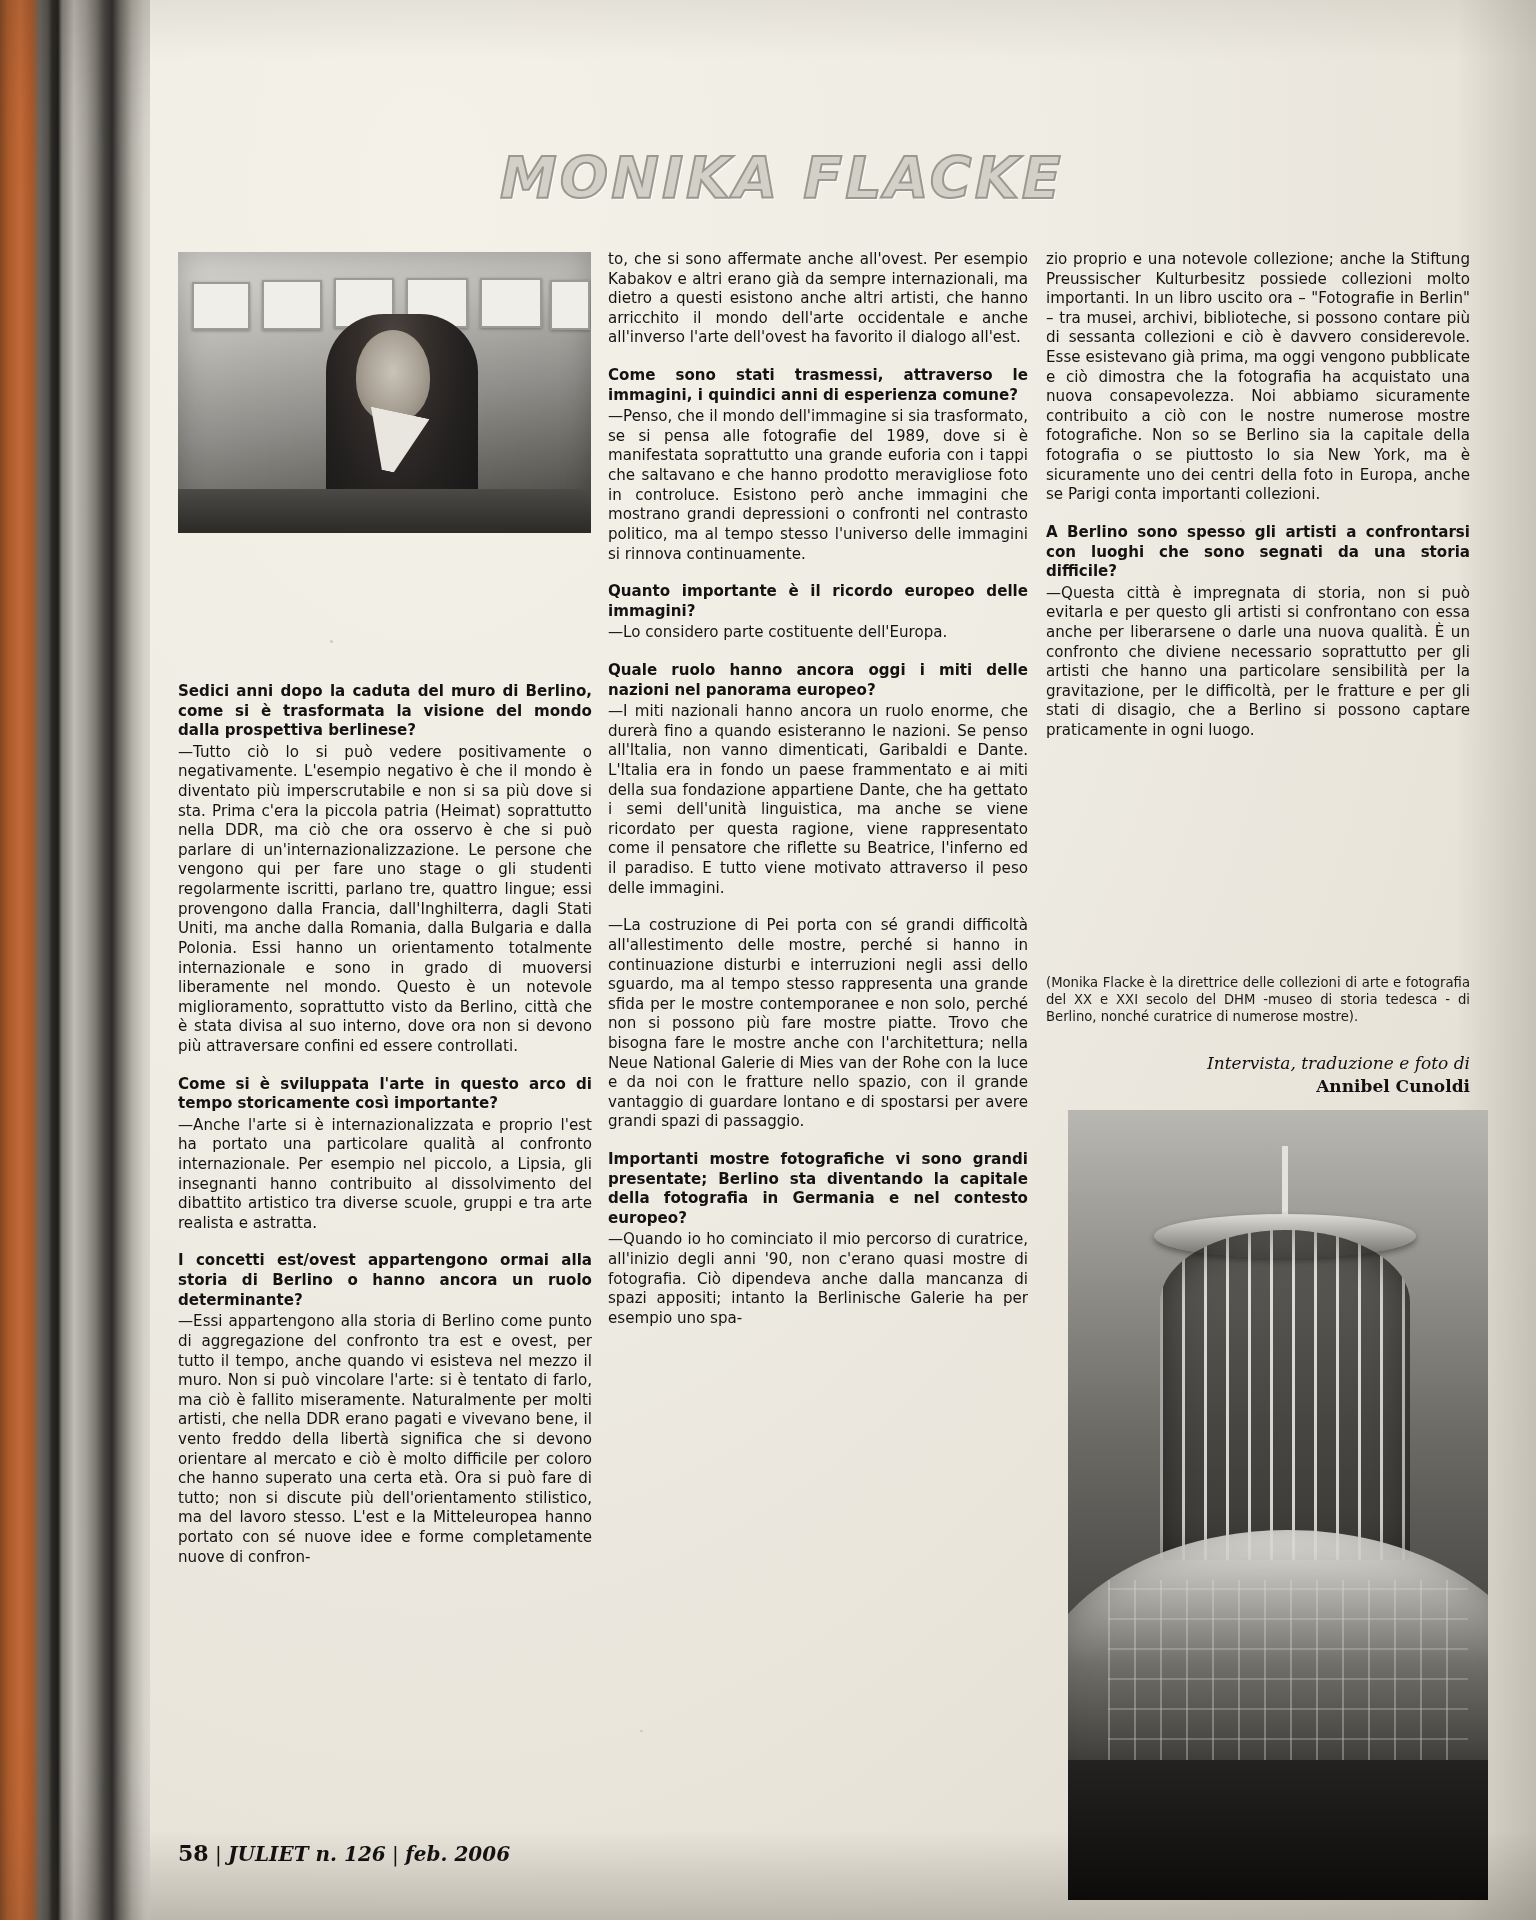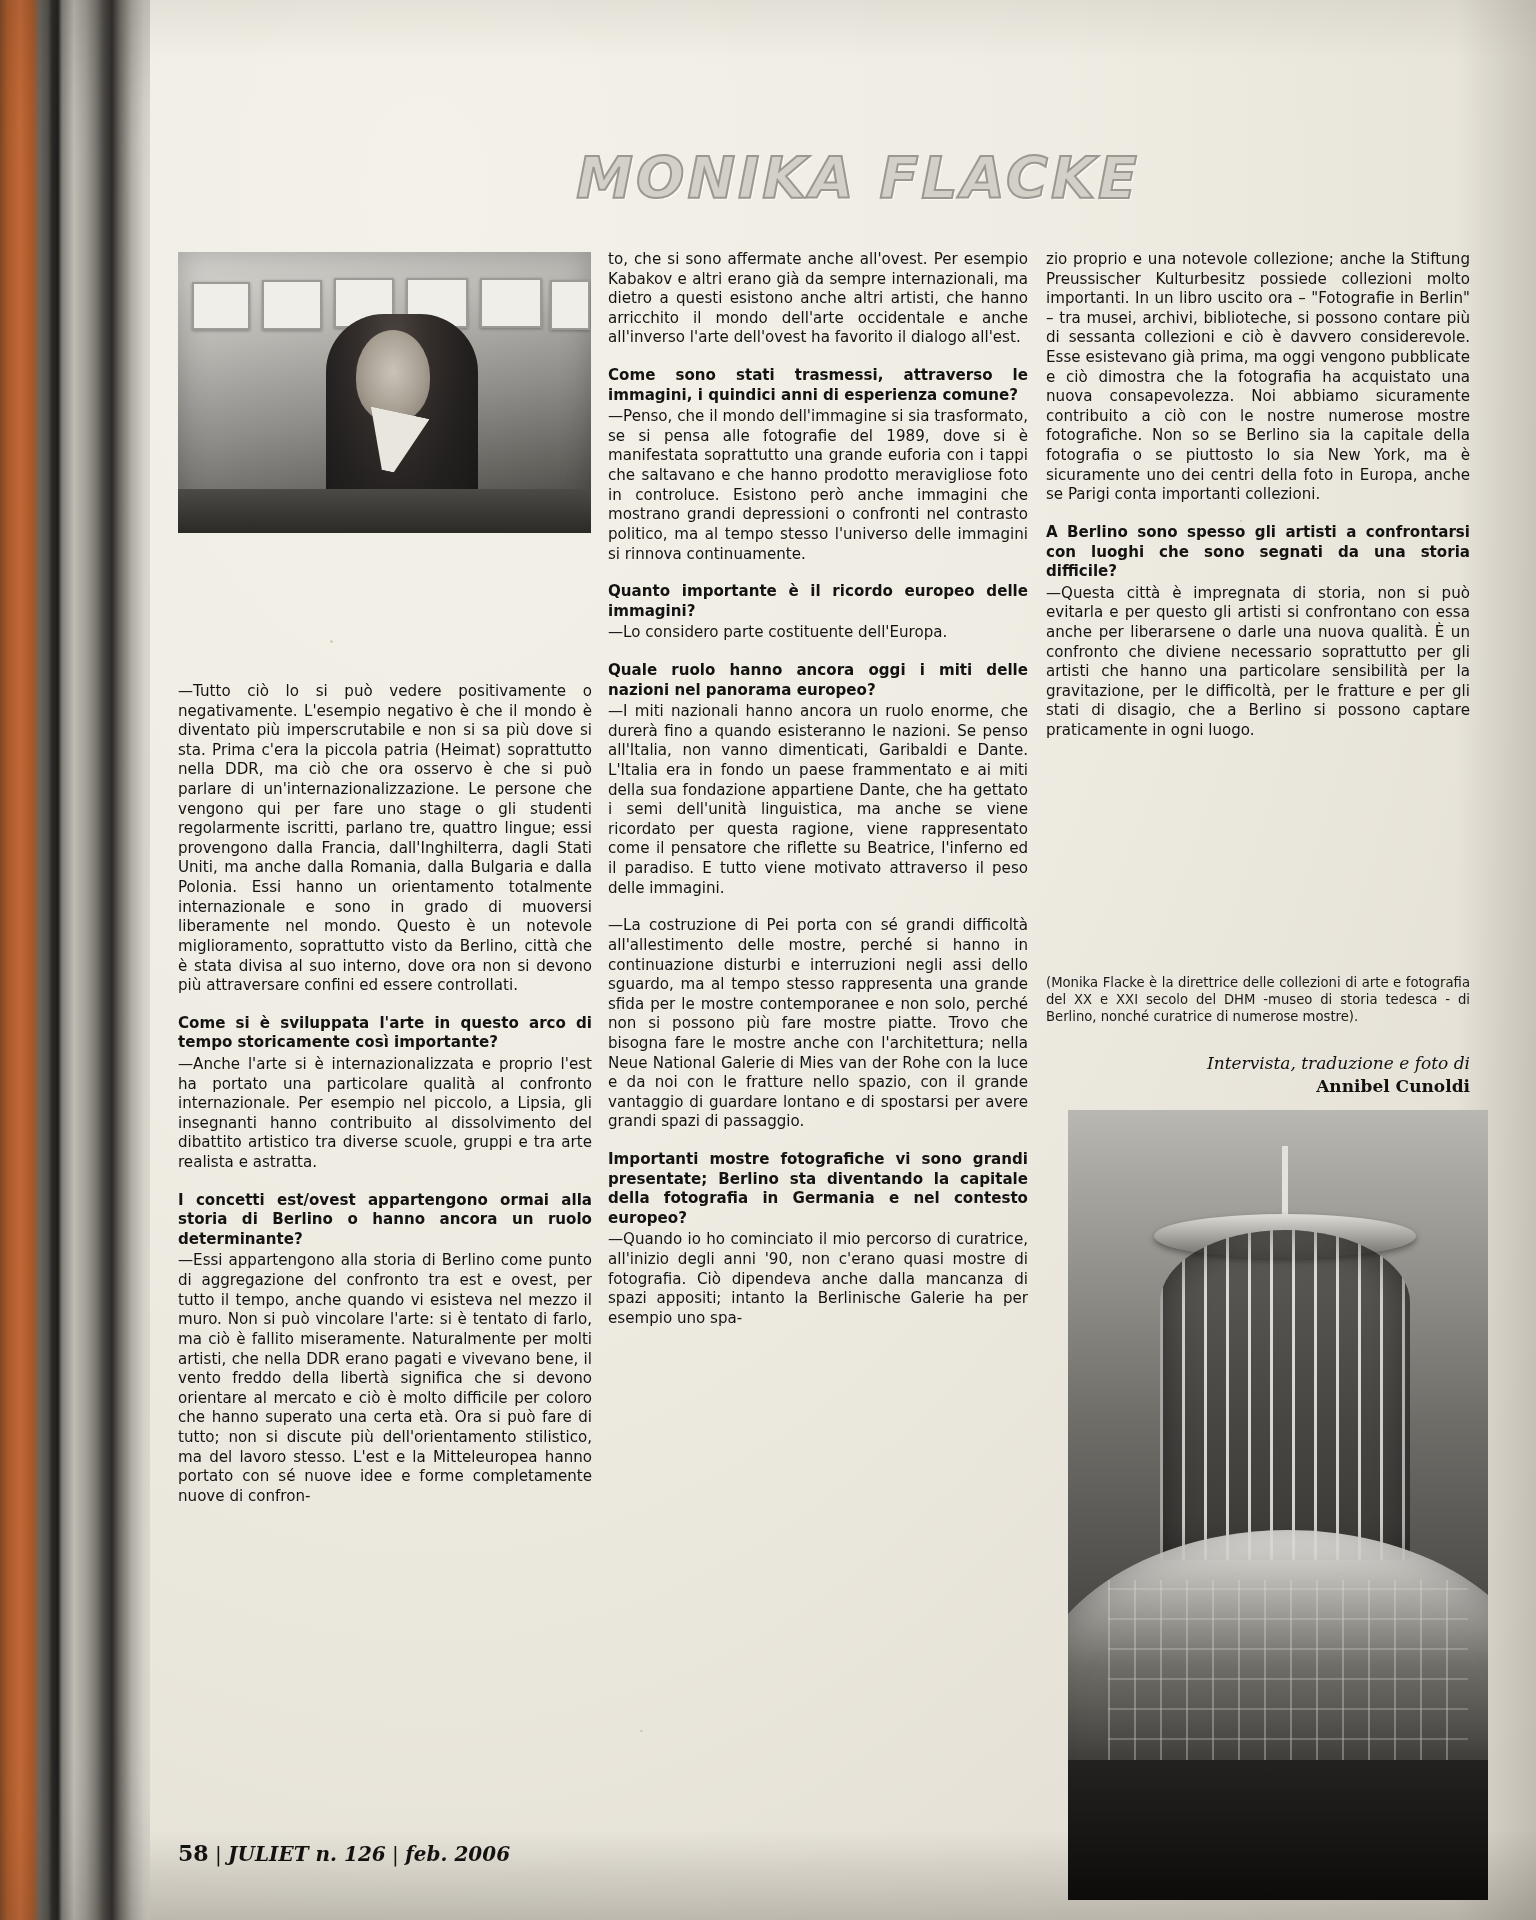--- a/index.html
+++ b/index.html
@@ -59,21 +59,21 @@
     border-radius: 50%;
     pointer-events: none;
   }
 
   
   #headline {
     position: absolute;
     left: 500px;
     top: 145px;
     width: 640px;
-    text-align: right;
+    text-align: left;
     font-family: "DejaVu Sans", sans-serif;
     font-weight: bold;
     font-style: italic;
     font-size: 57px;
     letter-spacing: 3px;
     color: #d3d0c8;
     -webkit-text-stroke: 2px #9b9890;
     text-shadow: 2px 2px 0 rgba(255,255,255,0.6);
   }
 
@@ -296,20 +296,21 @@
     <div class="wallpanel" style="left:372px;top:28px;width:36px;height:46px;"></div>
     <div class="figure"></div>
     <div class="face"></div>
     <div class="collar"></div>
     <div class="floor"></div>
   </div>
 
 
   <div class="col" id="col1">
     <div style="height:432px;"></div>
+    <p class="q">Sedici anni dopo la caduta del muro di Berlino, come si è trasformata la visione del mondo dalla prospettiva berlinese?</p>
     <p class="a">—Tutto ciò lo si può vedere positivamente o negativamente. L'esempio negativo è che il mondo è diventato più imperscrutabile e non si sa più dove si sta. Prima c'era la piccola patria (Heimat) soprattutto nella DDR, ma ciò che ora osservo è che si può parlare di un'internazionalizzazione. Le persone che vengono qui per fare uno stage o gli studenti regolarmente iscritti, parlano tre, quattro lingue; essi provengono dalla Francia, dall'Inghilterra, dagli Stati Uniti, ma anche dalla Romania, dalla Bulgaria e dalla Polonia. Essi hanno un orientamento totalmente internazionale e sono in grado di muoversi liberamente nel mondo. Questo è un notevole miglioramento, soprattutto visto da Berlino, città che è stata divisa al suo interno, dove ora non si devono più attraversare confini ed essere controllati.</p>
     <p class="q">Come si è sviluppata l'arte in questo arco di tempo storicamente così importante?</p>
     <p class="a">—Anche l'arte si è internazionalizzata e proprio l'est ha portato una particolare qualità al confronto internazionale. Per esempio nel piccolo, a Lipsia, gli insegnanti hanno contribuito al dissolvimento del dibattito artistico tra diverse scuole, gruppi e tra arte realista e astratta.</p>
     <p class="q">I concetti est/ovest appartengono ormai alla storia di Berlino o hanno ancora un ruolo determinante?</p>
     <p class="a">—Essi appartengono alla storia di Berlino come punto di aggregazione del confronto tra est e ovest, per tutto il tempo, anche quando vi esisteva nel mezzo il muro. Non si può vincolare l'arte: si è tentato di farlo, ma ciò è fallito miseramente. Naturalmente per molti artisti, che nella DDR erano pagati e vivevano bene, il vento freddo della libertà significa che si devono orientare al mercato e ciò è molto difficile per coloro che hanno superato una certa età. Ora si può fare di tutto; non si discute più dell'orientamento stilistico, ma del lavoro stesso. L'est e la Mitteleuropea hanno portato con sé nuove idee e forme completamente nuove di confron-</p>
   </div>
 
   <div class="col" id="col2">
     <p class="a">to, che si sono affermate anche all'ovest. Per esempio Kabakov e altri erano già da sempre internazionali, ma dietro a questi esistono anche altri artisti, che hanno arricchito il mondo dell'arte occidentale e anche all'inverso l'arte dell'ovest ha favorito il dialogo all'est.</p>
     <p class="q">Come sono stati trasmessi, attraverso le immagini, i quindici anni di esperienza comune?</p>

